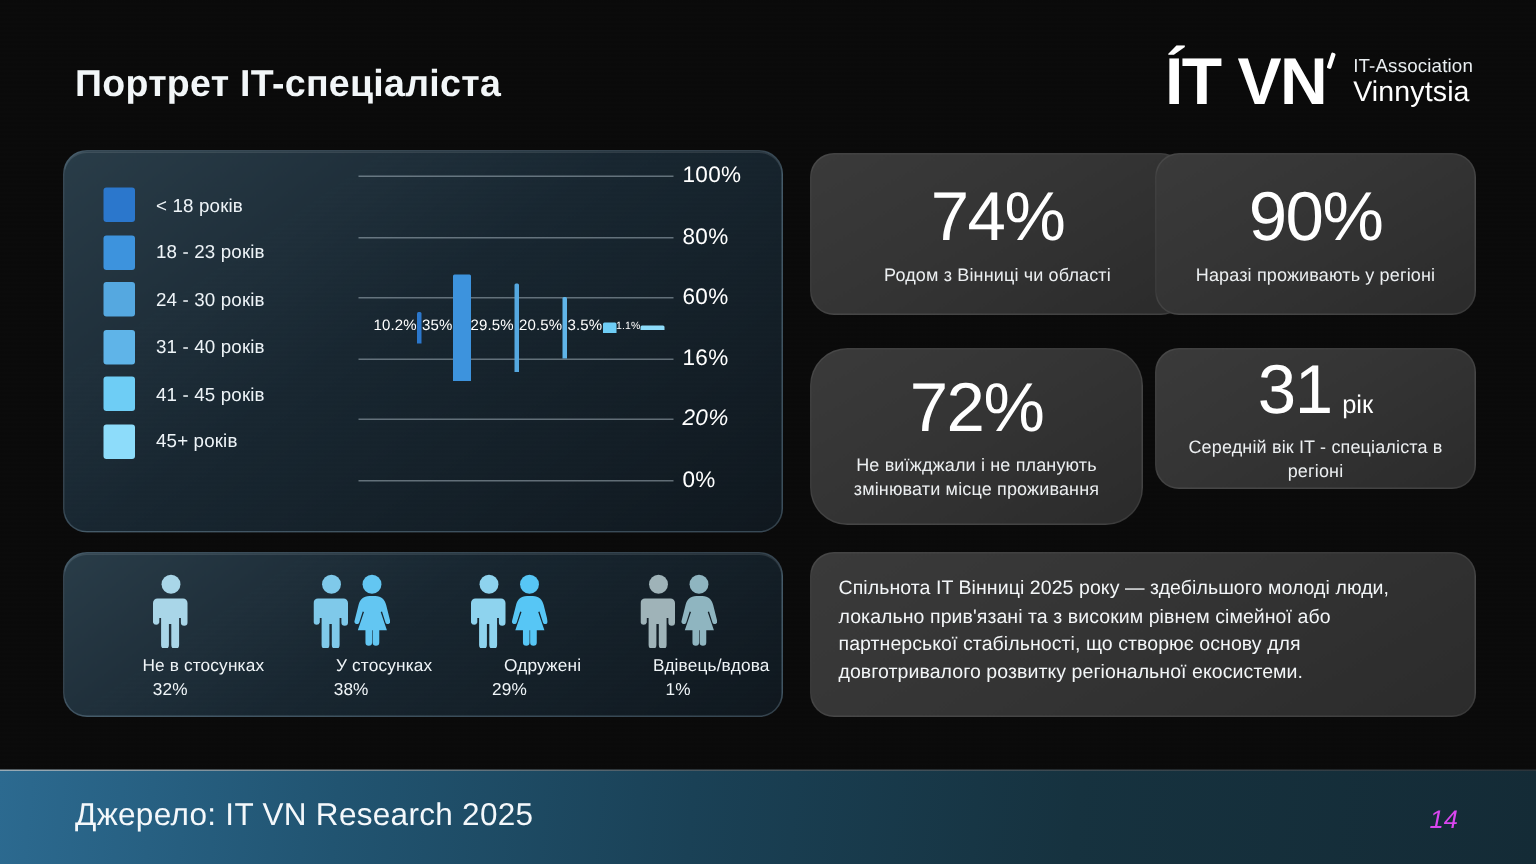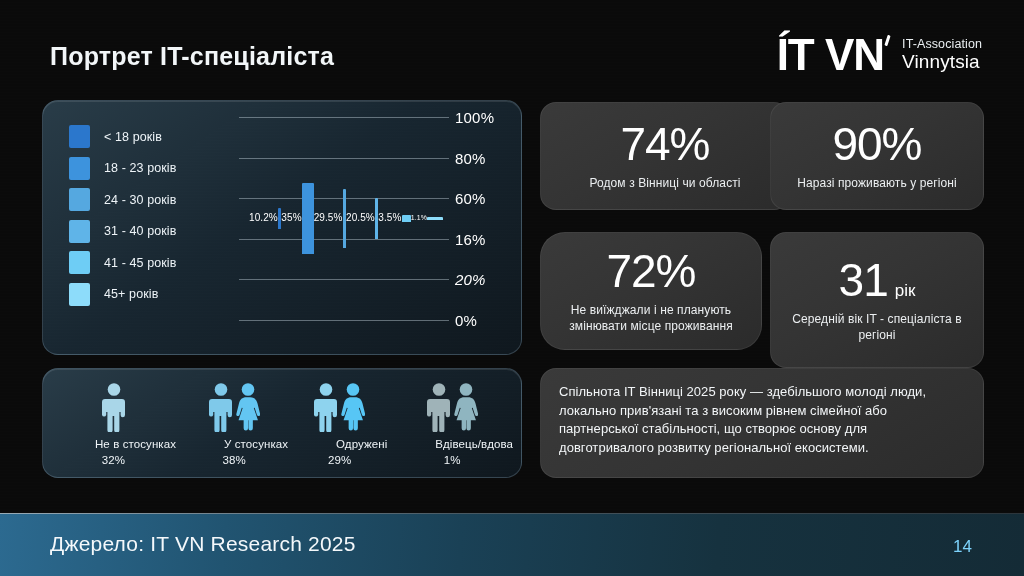--- a/index.html
+++ b/index.html
@@ -185,21 +185,21 @@
   .bar-val.small { font-size: 7px; }
   .bar {
     width: 100%;
     border-radius: 1px 1px 0 0;
   }
 
   
   #stat-1 { left: 540px; top: 102px; width: 250px; height: 108px; }
   #stat-2 { left: 770px; top: 102px; width: 214px; height: 108px; }
   #stat-3 { left: 540px; top: 232px; width: 222px; height: 118px; border-radius: 25px; }
-  #stat-4 { left: 770px; top: 232px; width: 214px; height: 136px; }
+  #stat-4 { left: 770px; top: 232px; width: 214px; height: 94px; }
 
   .stat-inner {
     height: 100%;
     display: flex;
     flex-direction: column;
     align-items: center;
     justify-content: center;
     padding: 6px 14px;
   }
   .stat-big {
@@ -287,21 +287,22 @@
     top: 532px;
     font-size: 21px;
     color: #f4f8fb;
     letter-spacing: .2px;
   }
   .footer-page {
     position: absolute;
     right: 52px;
     top: 537px;
     font-size: 17px;
-    color: #7dd3fc;
+    color: #d946ef;
+    font-style: italic;
   }
 </style>
 </head>
 <body>
 
 <div class="slide">
   <div class="grain"></div>
 
   <div class="page-title">Портрет IT-спеціаліста</div>
 

